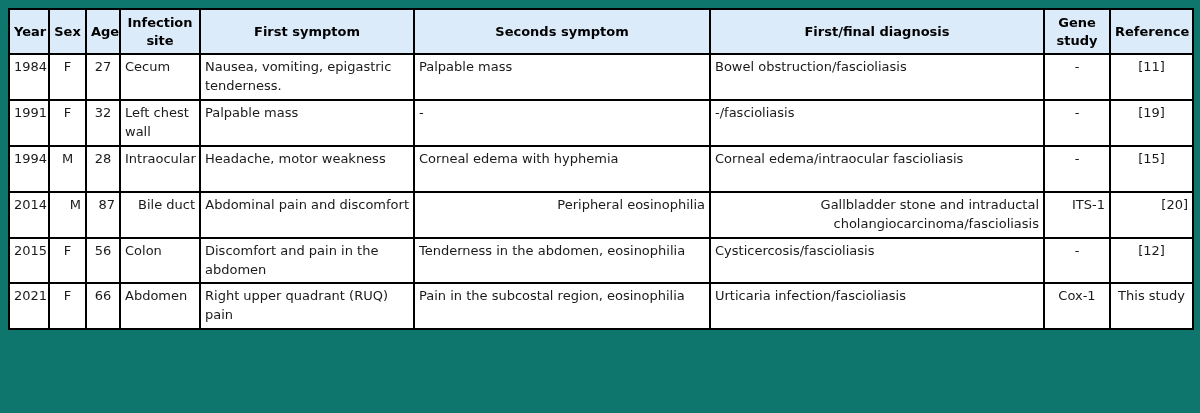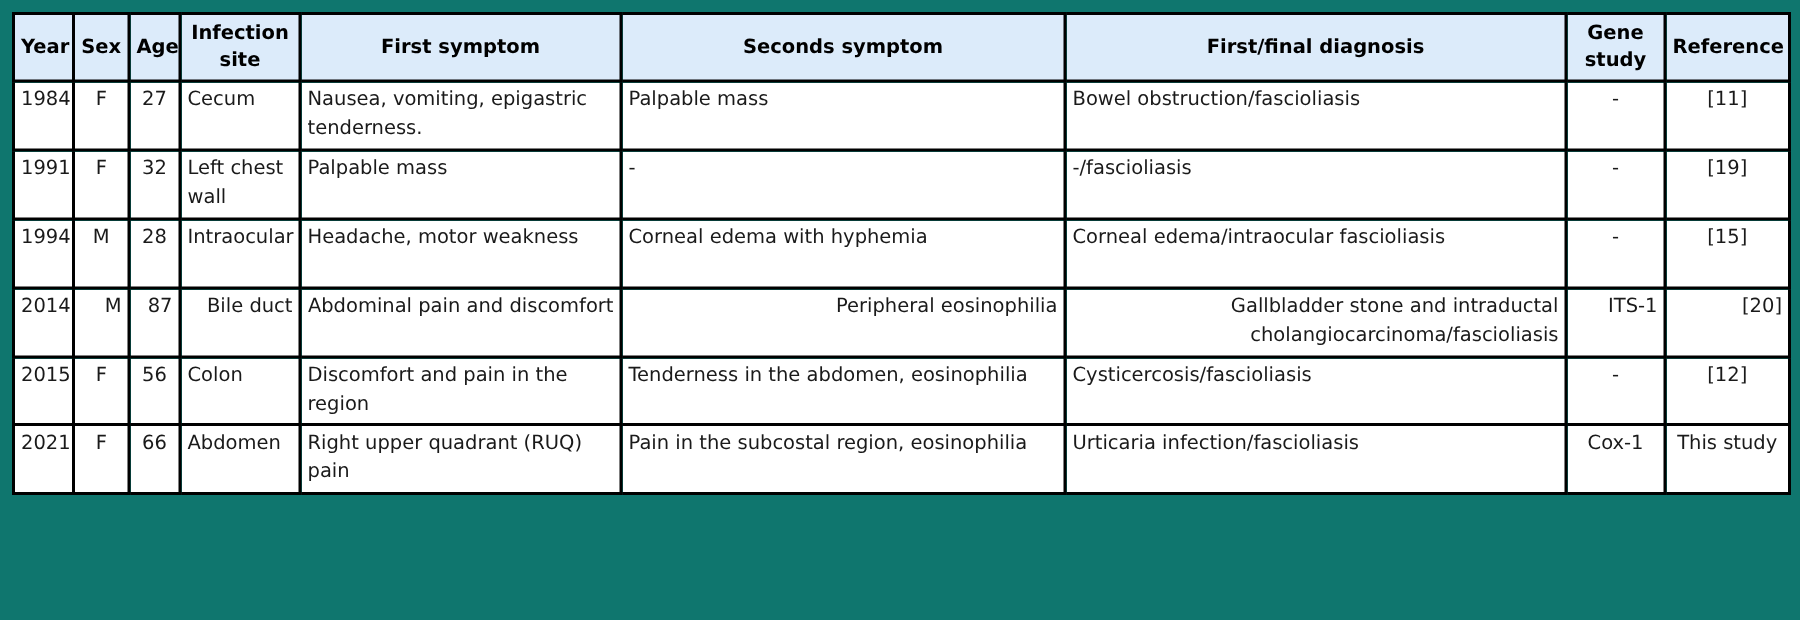--- a/index.html
+++ b/index.html
@@ -117,21 +117,21 @@
           <td class="al-left">Peripheral eosinophilia</td>
           <td class="al-left">Gallbladder stone and intraductal cholangiocarcinoma/fascioliasis</td>
           <td class="al-center">ITS-1</td>
           <td class="al-center">[20]</td>
         </tr>
         <tr>
           <td class="al-left">2015</td>
           <td class="al-center">F</td>
           <td class="al-center">56</td>
           <td class="al-left">Colon</td>
-          <td class="al-left">Discomfort and pain in the region</td>
+          <td class="al-left">Discomfort and pain in the abdomen</td>
           <td class="al-left">Tenderness in the abdomen, eosinophilia</td>
           <td class="al-left">Cysticercosis/fascioliasis</td>
           <td class="al-center">-</td>
           <td class="al-center">[12]</td>
         </tr>
         <tr>
           <td class="al-left">2021</td>
           <td class="al-center">F</td>
           <td class="al-center">66</td>
           <td class="al-left">Abdomen</td>

